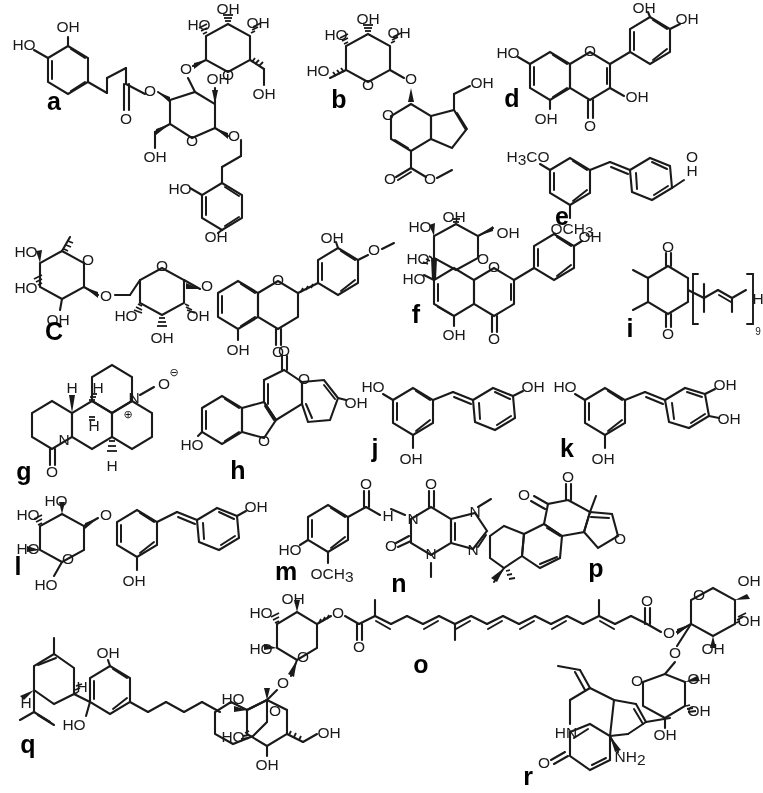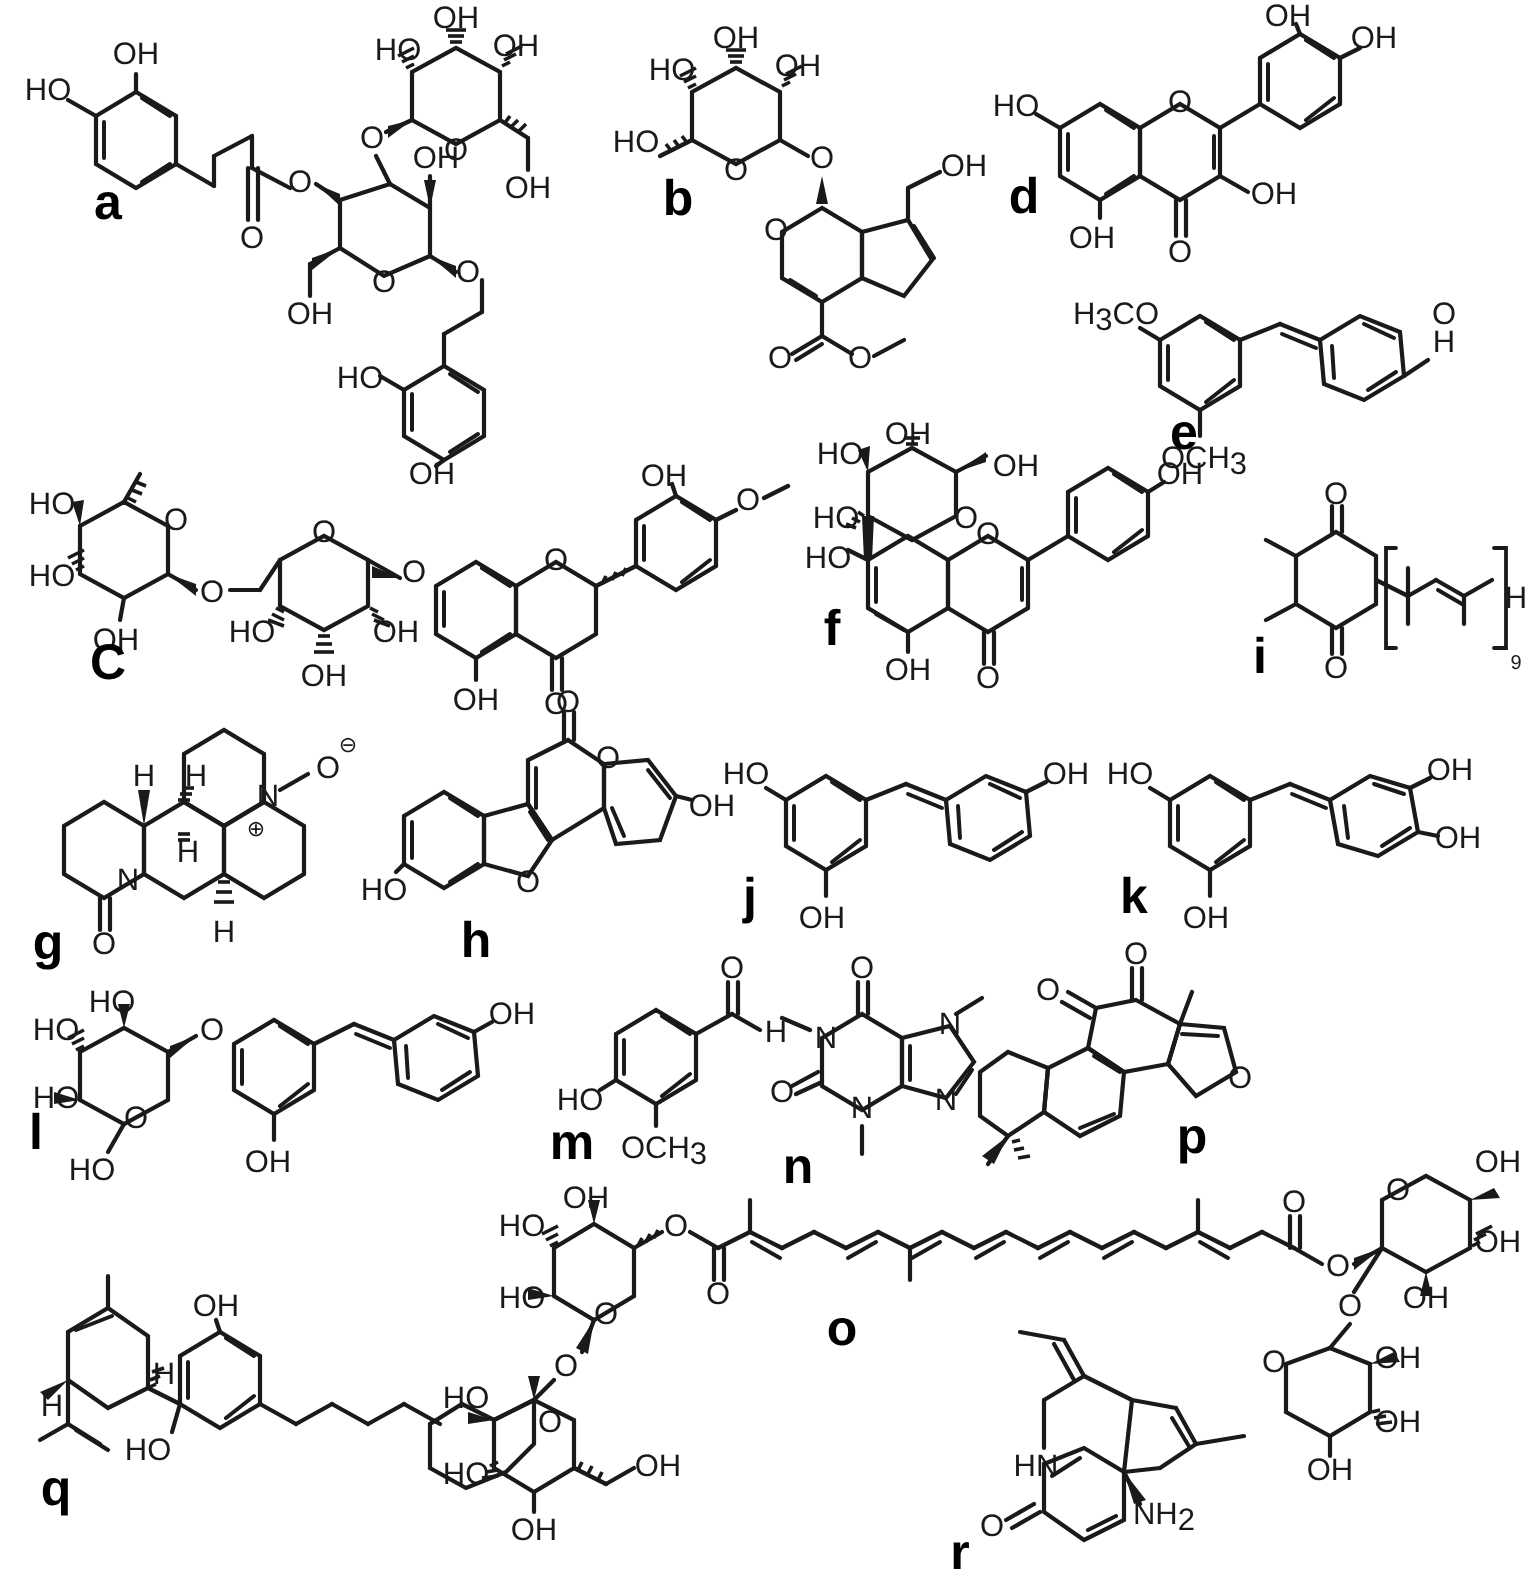--- a/index.html
+++ b/index.html
@@ -210,21 +210,21 @@
       <polygon class="bond" points="142,46 142,23 162,11 182,23 182,46 162,58" fill="none"></polygon>
       <path class="inner" d="M146,26 L146,44 M165,14 L179,23 M179,43 L165,54"></path>
       <text class="atom" x="156" y="3" text-anchor="middle">OH</text>
       <line class="bond" x1="162" y1="11" x2="160" y2="6"></line>
       <text class="atom" x="199" y="14" text-anchor="middle">OH</text>
       <line class="bond" x1="182" y1="23" x2="192" y2="18"></line>
       <text class="lbl" x="24" y="94" text-anchor="middle">d</text>
     </svg>
   </div>
 
-  <div class="panel" style="left:530px;top:140px;text-align:right;">
+  <div class="panel" style="left:500px;top:140px;text-align:right;">
     <svg width="233" height="100" viewBox="0 0 233 100">
 
       <polygon class="bond" points="50,30 70,18 90,30 90,53 70,65 50,53" fill="none"></polygon>
       <path class="inner" d="M54,33 L54,50 M73,21 L87,30 M87,50 L73,61"></path>
       <text class="atom" x="28" y="18" text-anchor="middle">H<tspan class="sm" dy="3">3</tspan><tspan dy="-3">CO</tspan></text>
       <line class="bond" x1="50" y1="30" x2="40" y2="24"></line>
       <text class="atom" x="72" y="90" text-anchor="middle">OCH<tspan class="sm" dy="3">3</tspan></text>
       <line class="bond" x1="70" y1="65" x2="70" y2="78"></line>
 
       <line class="bond" x1="90" y1="30" x2="110" y2="22"></line>
@@ -784,21 +784,21 @@
 
       <line class="bond" x1="120" y1="94" x2="138" y2="104"></line>
       <line class="bond" x1="138" y1="104" x2="156" y2="94"></line>
       <line class="bond" x1="156" y1="94" x2="174" y2="104"></line>
       <line class="bond" x1="174" y1="104" x2="192" y2="94"></line>
       <line class="bond" x1="192" y1="94" x2="210" y2="104"></line>
       <text class="lbl" x="18" y="138" text-anchor="middle">q</text>
     </svg>
   </div>
 
-  <div class="panel" style="left:470px;top:660px;">
+  <div class="panel" style="left:518px;top:660px;">
     <svg width="180" height="133" viewBox="0 0 180 133">
 
       <polygon class="bond" points="52,72 52,96 72,110 92,100 92,76 72,64" fill="none"></polygon>
       <text class="atom" x="48" y="74" text-anchor="middle">HN</text>
       <path class="inner" d="M56,78 L70,69 M74,105 L88,98"></path>
       <line class="bond" x1="50" y1="96" x2="36" y2="104"></line>
       <line class="bond" x1="47" y1="92" x2="33" y2="100"></line>
       <text class="atom" x="26" y="104" text-anchor="middle">O</text>
 
       <line class="bond" x1="52" y1="64" x2="52" y2="40"></line>

